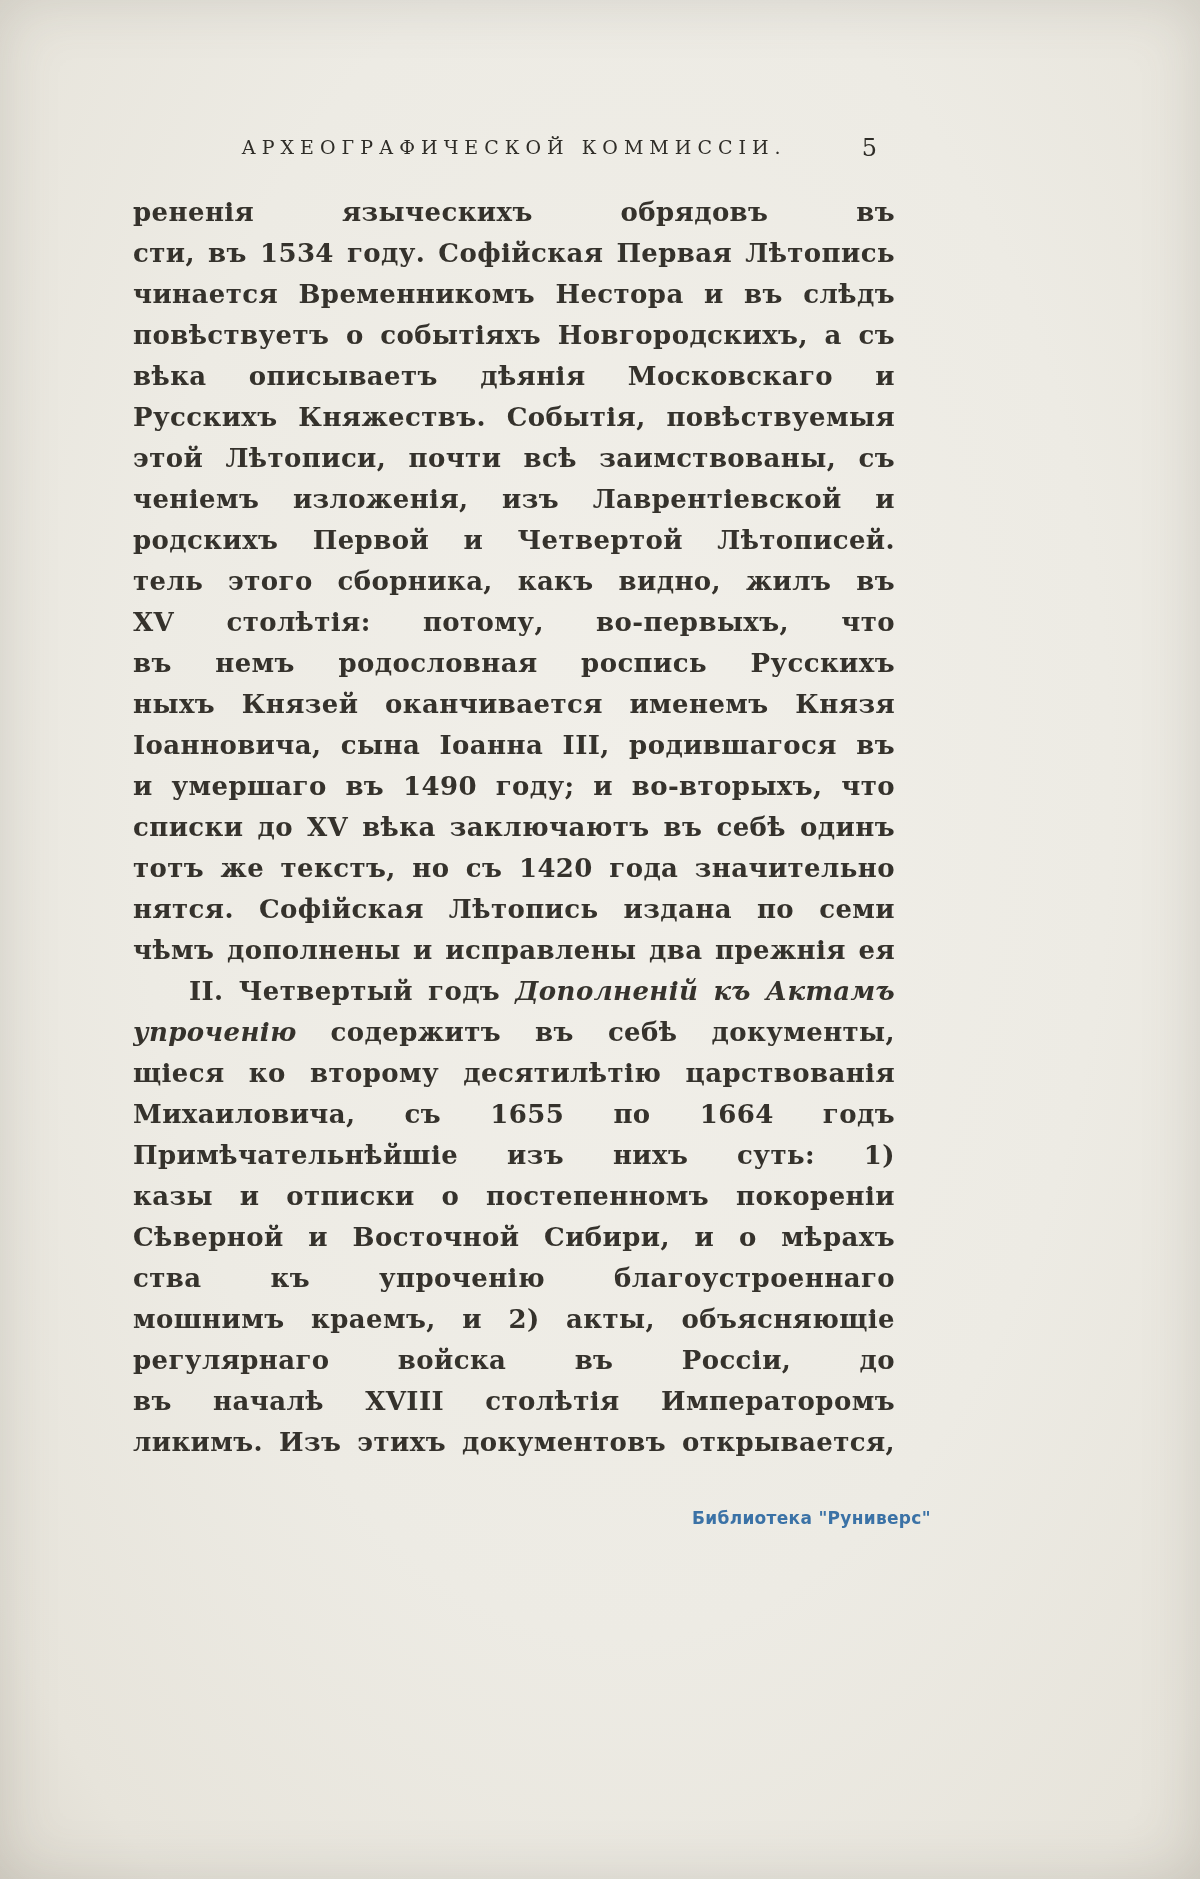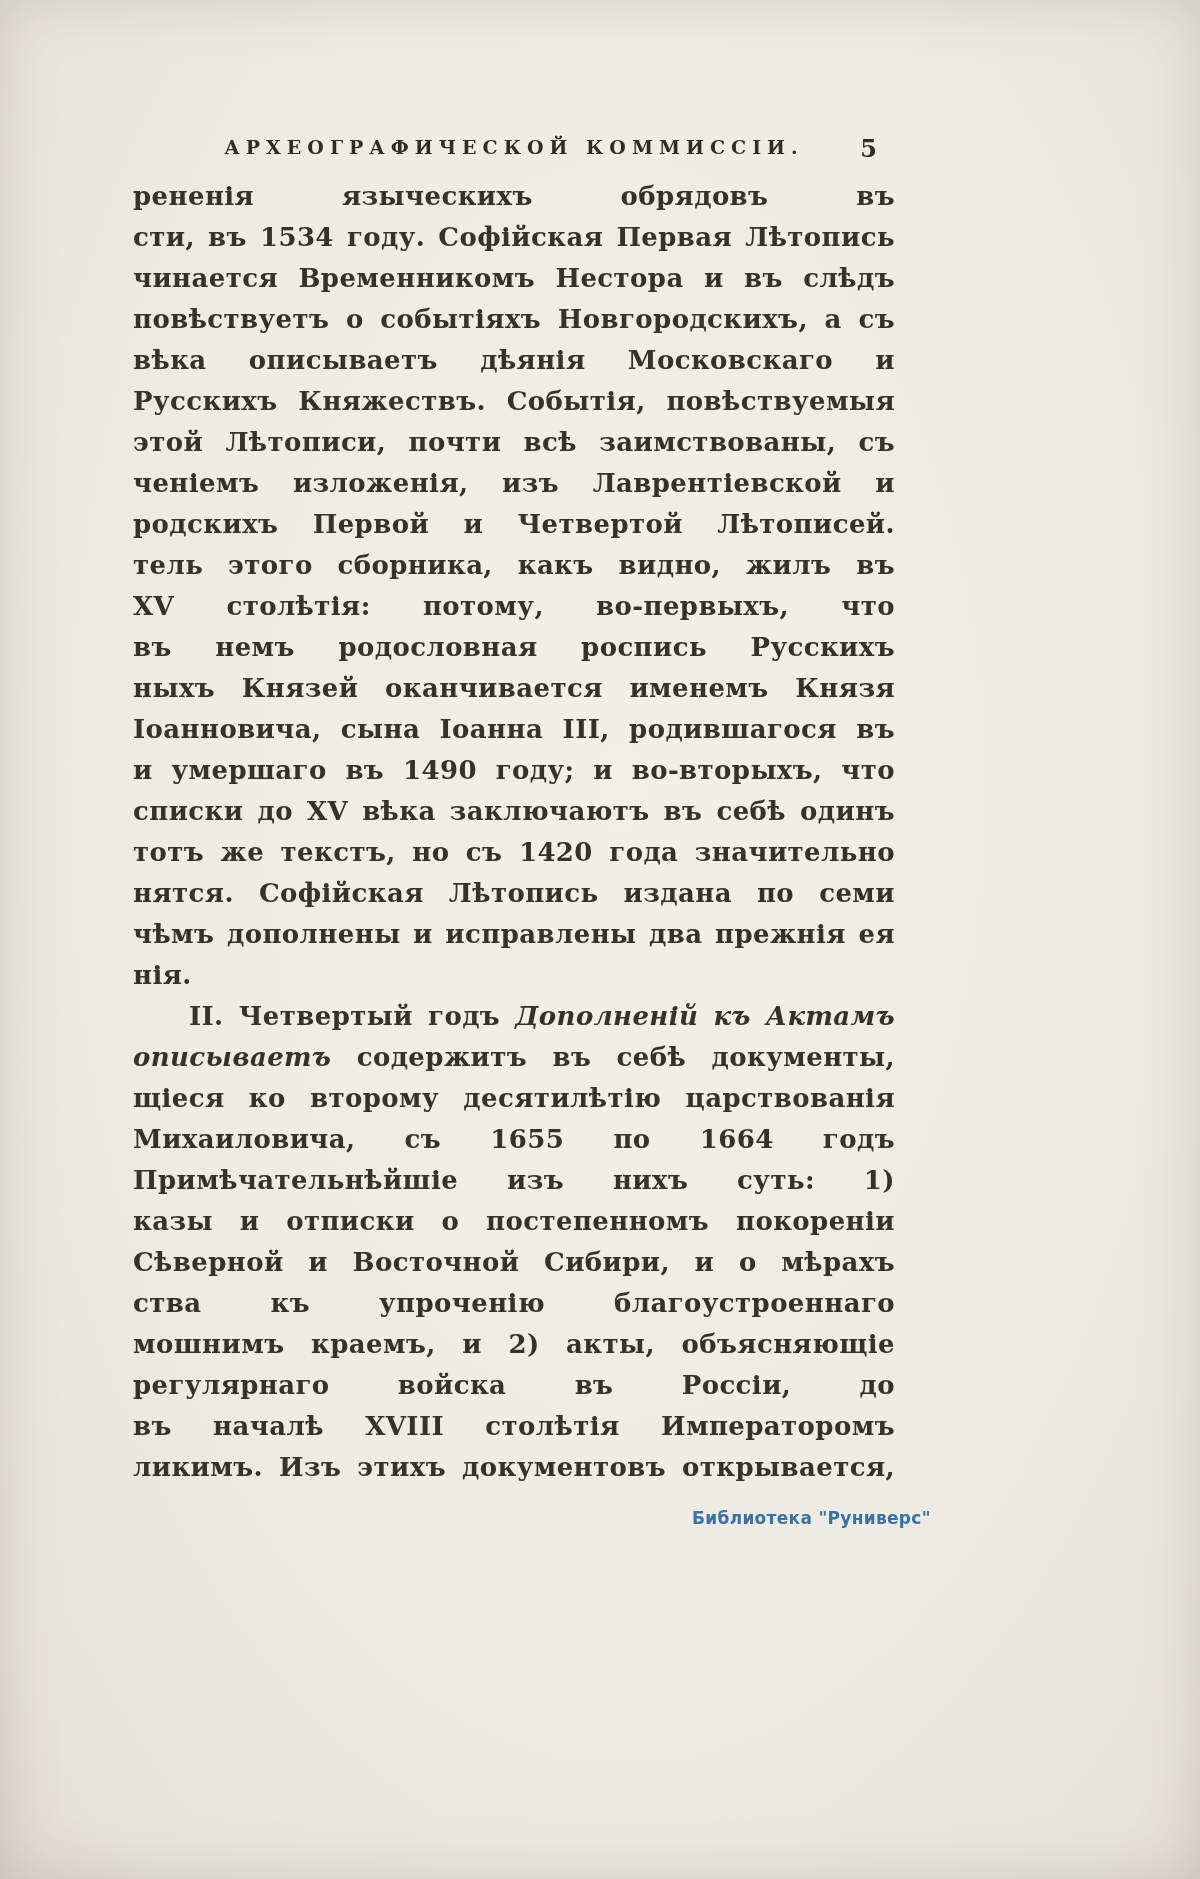--- a/index.html
+++ b/index.html
@@ -19,23 +19,23 @@
   }
   .content {
     position: absolute;
     left: 133px;
     top: 136px;
     width: 762px;
   }
   .running-head {
     position: relative;
     height: 32px;
-    margin-bottom: 8px;
+    margin-bottom: 24px;
     text-align: center;
-    font-weight: bold;
+    font-weight: normal;
     font-size: 19px;
     letter-spacing: 6px;
     color: #2f2d28;
     white-space: nowrap;
   }
   .running-head .page-num {
     position: absolute;
     right: 18px;
     top: -2px;
     font-size: 24px;
@@ -105,25 +105,24 @@
           <div class="line"><span>тель этого сборника, какъ видно, жилъ въ исходѣ</span></div>
           <div class="line"><span>XV столѣтія: потому, во-первыхъ, что помѣщенная</span></div>
           <div class="line"><span>въ немъ родословная роспись Русскихъ Владѣтель-</span></div>
           <div class="line"><span>ныхъ Князей оканчивается именемъ Князя Іоанна</span></div>
           <div class="line"><span>Іоанновича, сына Іоанна III, родившагося въ 1458</span></div>
           <div class="line"><span>и умершаго въ 1490 году; и во-вторыхъ, что всѣ</span></div>
           <div class="line"><span>списки до XV вѣка заключаютъ въ себѣ одинъ и</span></div>
           <div class="line"><span>тотъ же текстъ, но съ 1420 года значительно раз-</span></div>
           <div class="line"><span>нятся. Софійская Лѣтопись издана по семи спискамъ,</span></div>
           <div class="line"><span>чѣмъ дополнены и исправлены два прежнія ея изда-</span></div>
-          <div class="line no-justify"><span>нія.</span></div>
         </div>
         <div>
           <div class="line indent"><span>II. Четвертый годъ </span><span class="it">Дополненій къ Актамъ Исто-</span></div>
-          <div class="line"><span class="it">описываетъ</span><span> содержитъ въ себѣ документы, относя-</span></div>
+          <div class="line"><span class="it">упроченію</span><span> содержитъ въ себѣ документы, относя-</span></div>
           <div class="line"><span>щіеся ко второму десятилѣтію царствованія Алексія</span></div>
           <div class="line"><span>Михаиловича, съ 1655 по 1664 годъ включительно.</span></div>
           <div class="line"><span>Примѣчательнѣйшіе изъ нихъ суть: 1) грамоты, на-</span></div>
           <div class="line"><span>казы и отписки о постепенномъ покореніи Русскими</span></div>
           <div class="line"><span>Сѣверной и Восточной Сибири, и о мѣрахъ Правитель-</span></div>
           <div class="line"><span>ства къ упроченію благоустроеннаго управленія та-</span></div>
           <div class="line"><span>мошнимъ краемъ, и 2) акты, объясняющіе начало</span></div>
           <div class="line"><span>регулярнаго войска въ Россіи, до преобразованія его</span></div>
           <div class="line"><span>въ началѣ XVIII столѣтія Императоромъ Петромъ Ве-</span></div>
           <div class="line"><span>ликимъ. Изъ этихъ документовъ открывается, что въ</span></div>

